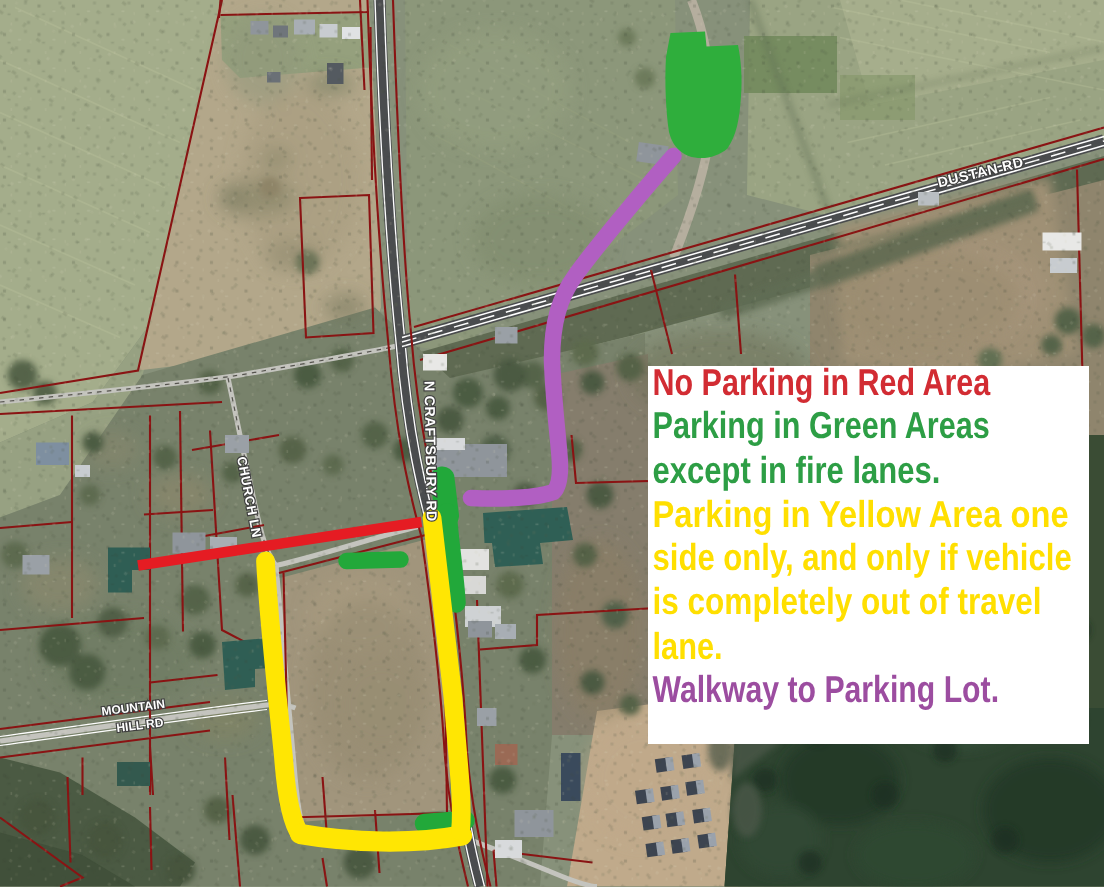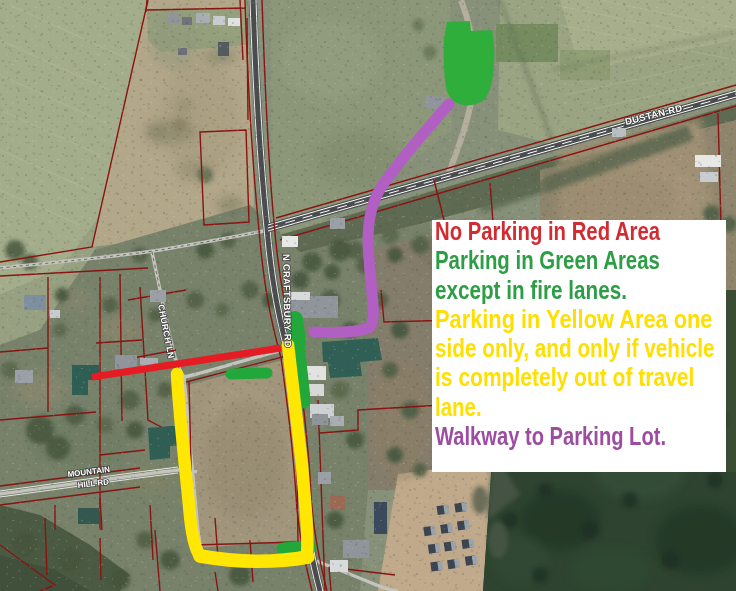--- a/index.html
+++ b/index.html
@@ -1,17 +1,17 @@
 <!DOCTYPE html>
 <html><head>
 <meta charset="utf-8">
 <style>
   html,body{margin:0;padding:0;}
   #map{position:relative;width:736px;height:591px;overflow:hidden;background:#87917a;font-family:"Liberation Sans",sans-serif;}
-  #box{position:absolute;left:432px;top:220px;width:294px;height:252px;background:#ffffff;font-family:"Liberation Sans",sans-serif;font-weight:bold;font-size:25px;line-height:29.3px;padding:0 0 0 3px;box-sizing:border-box;white-space:nowrap;}
+  #box{position:absolute;left:432px;top:244px;width:294px;height:252px;background:#ffffff;font-family:"Liberation Sans",sans-serif;font-weight:bold;font-size:25px;line-height:29.3px;padding:0 0 0 3px;box-sizing:border-box;white-space:nowrap;}
   #box div{transform-origin:0 50%;}
   .tr{color:#d22c33;} .tg{color:#2d9e45;} .ty{color:#ffdf00;} .tp{color:#9c4da0;}
 </style>
 </head>
 <body>
 <div id="map">
 <svg width="736" height="591" viewBox="0 0 736 591" xmlns="http://www.w3.org/2000/svg" style="position:absolute;left:0;top:0;filter:blur(0.45px)">
 <defs>
   <pattern id="spk1" width="23" height="19" patternUnits="userSpaceOnUse">
     <rect x="2" y="3" width="2" height="2" fill="#3c4435" opacity="0.5"></rect>

